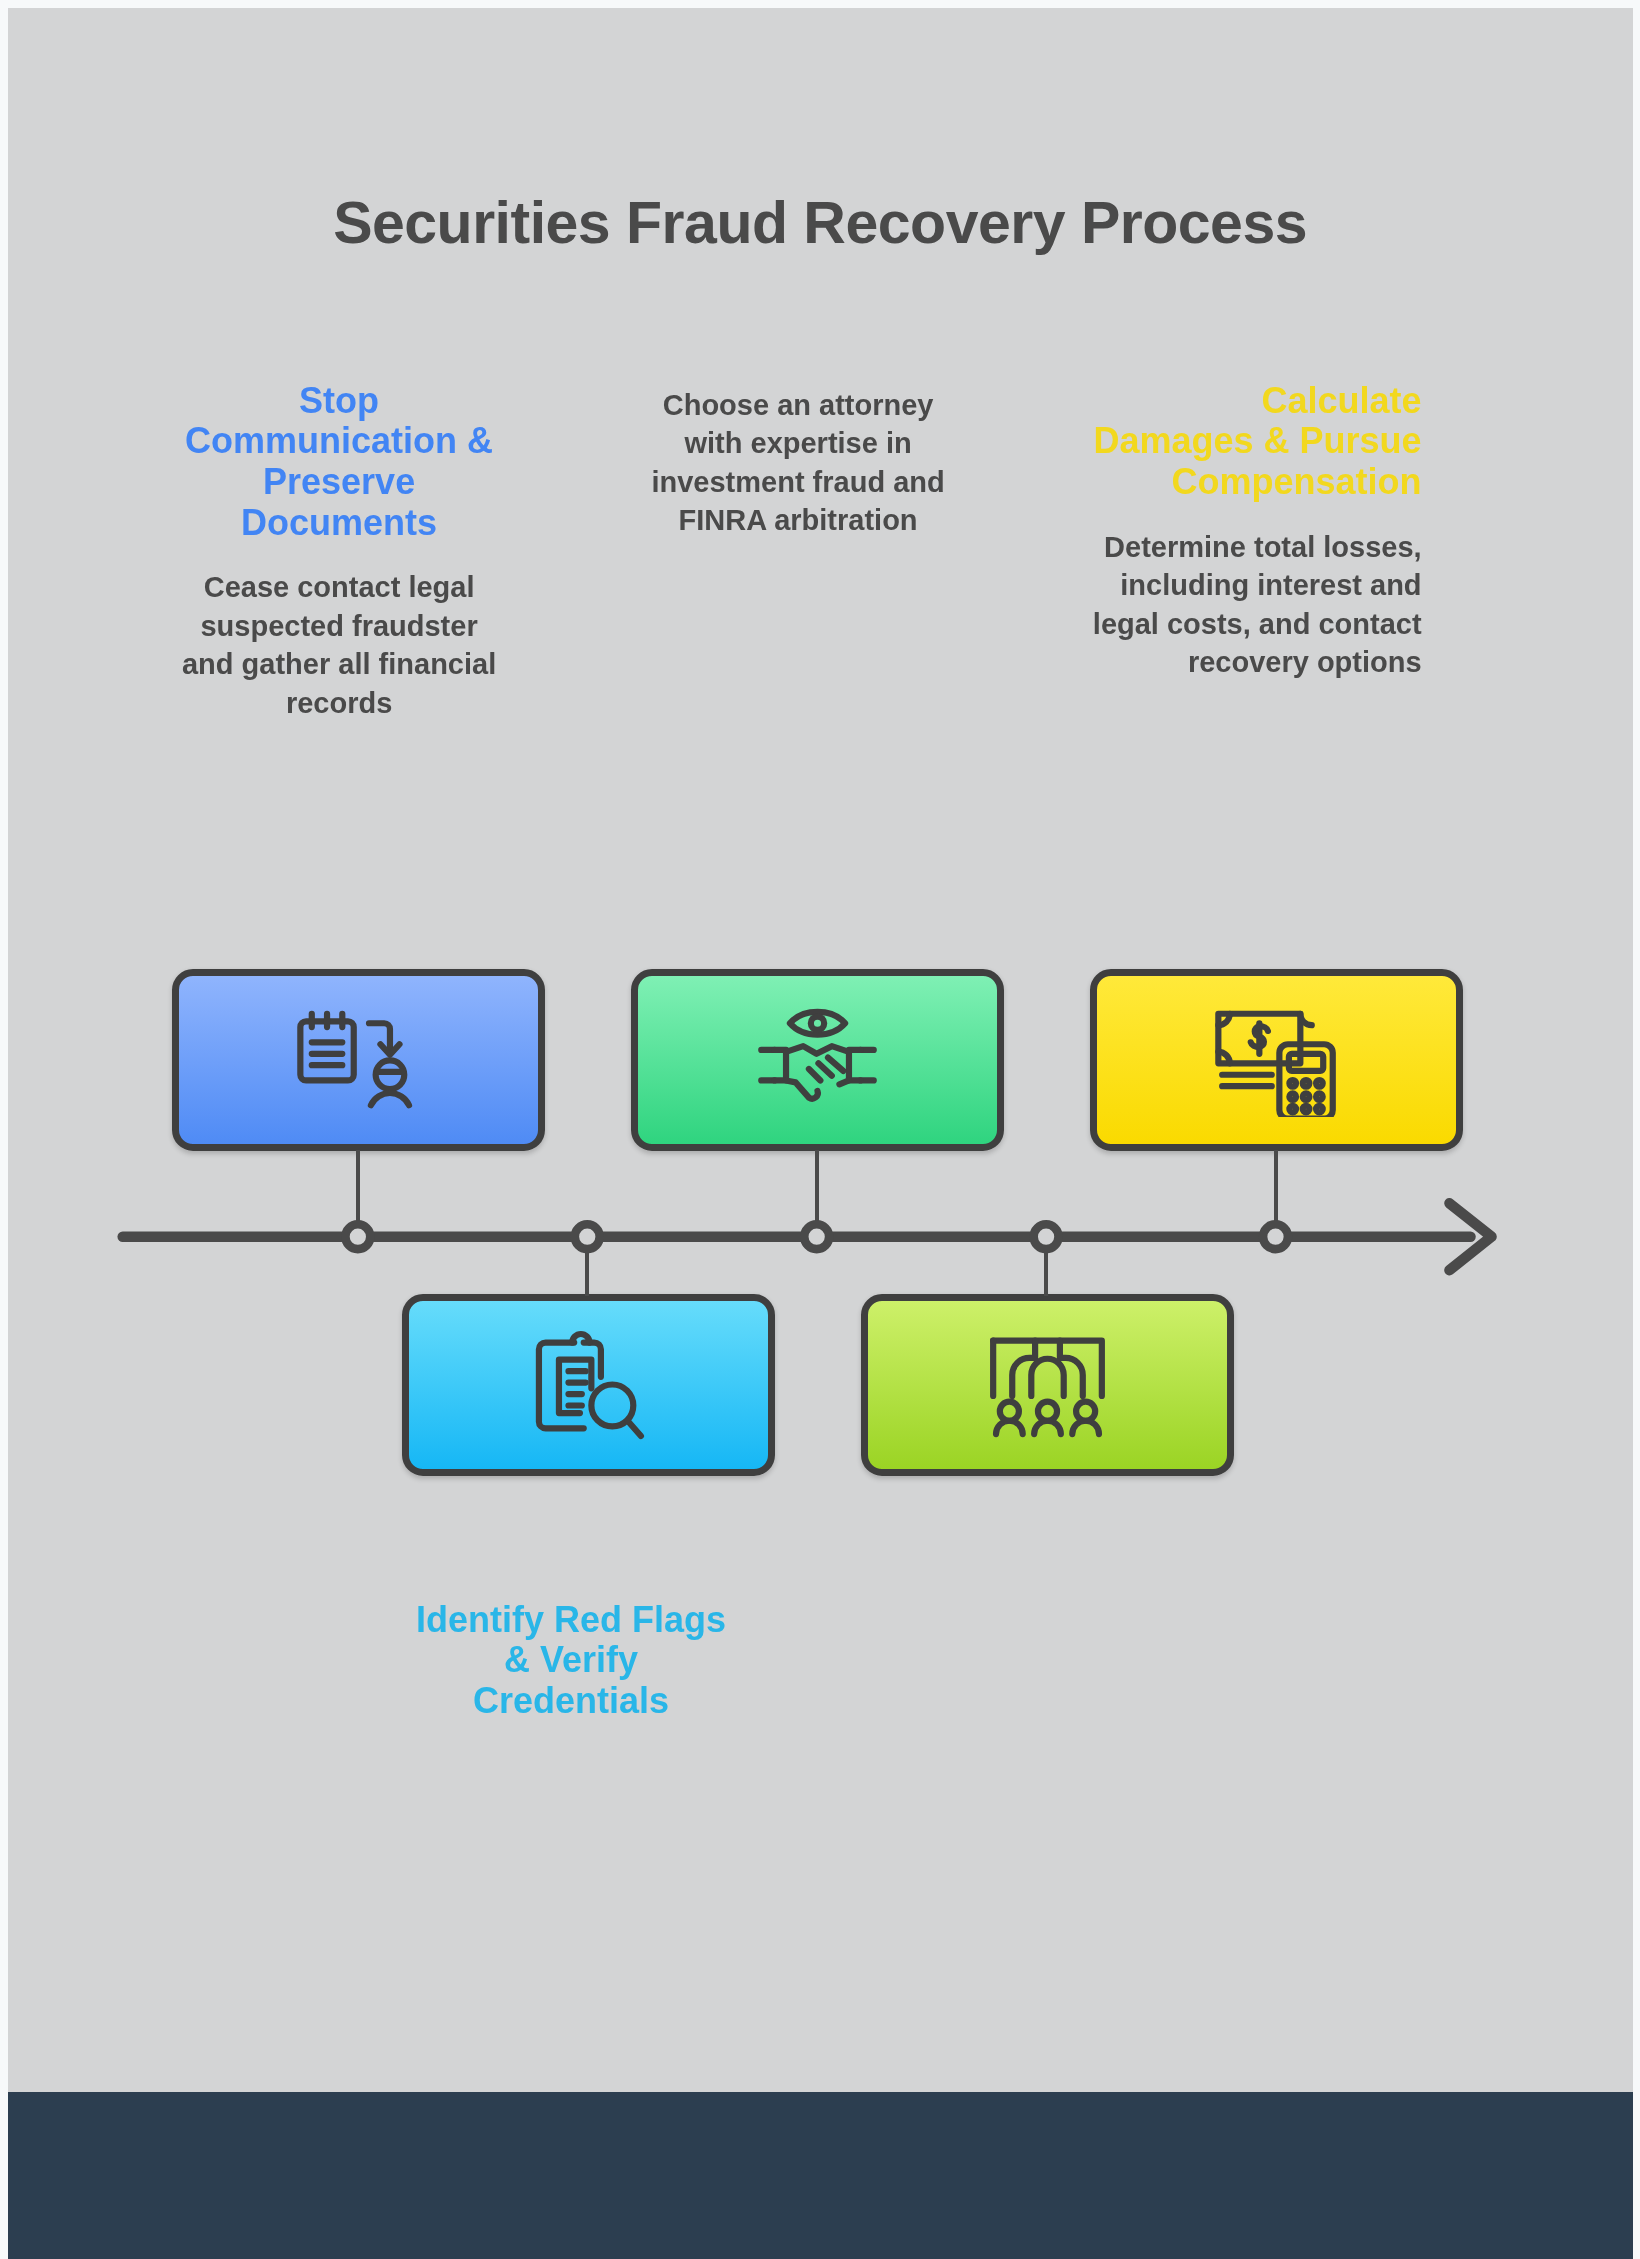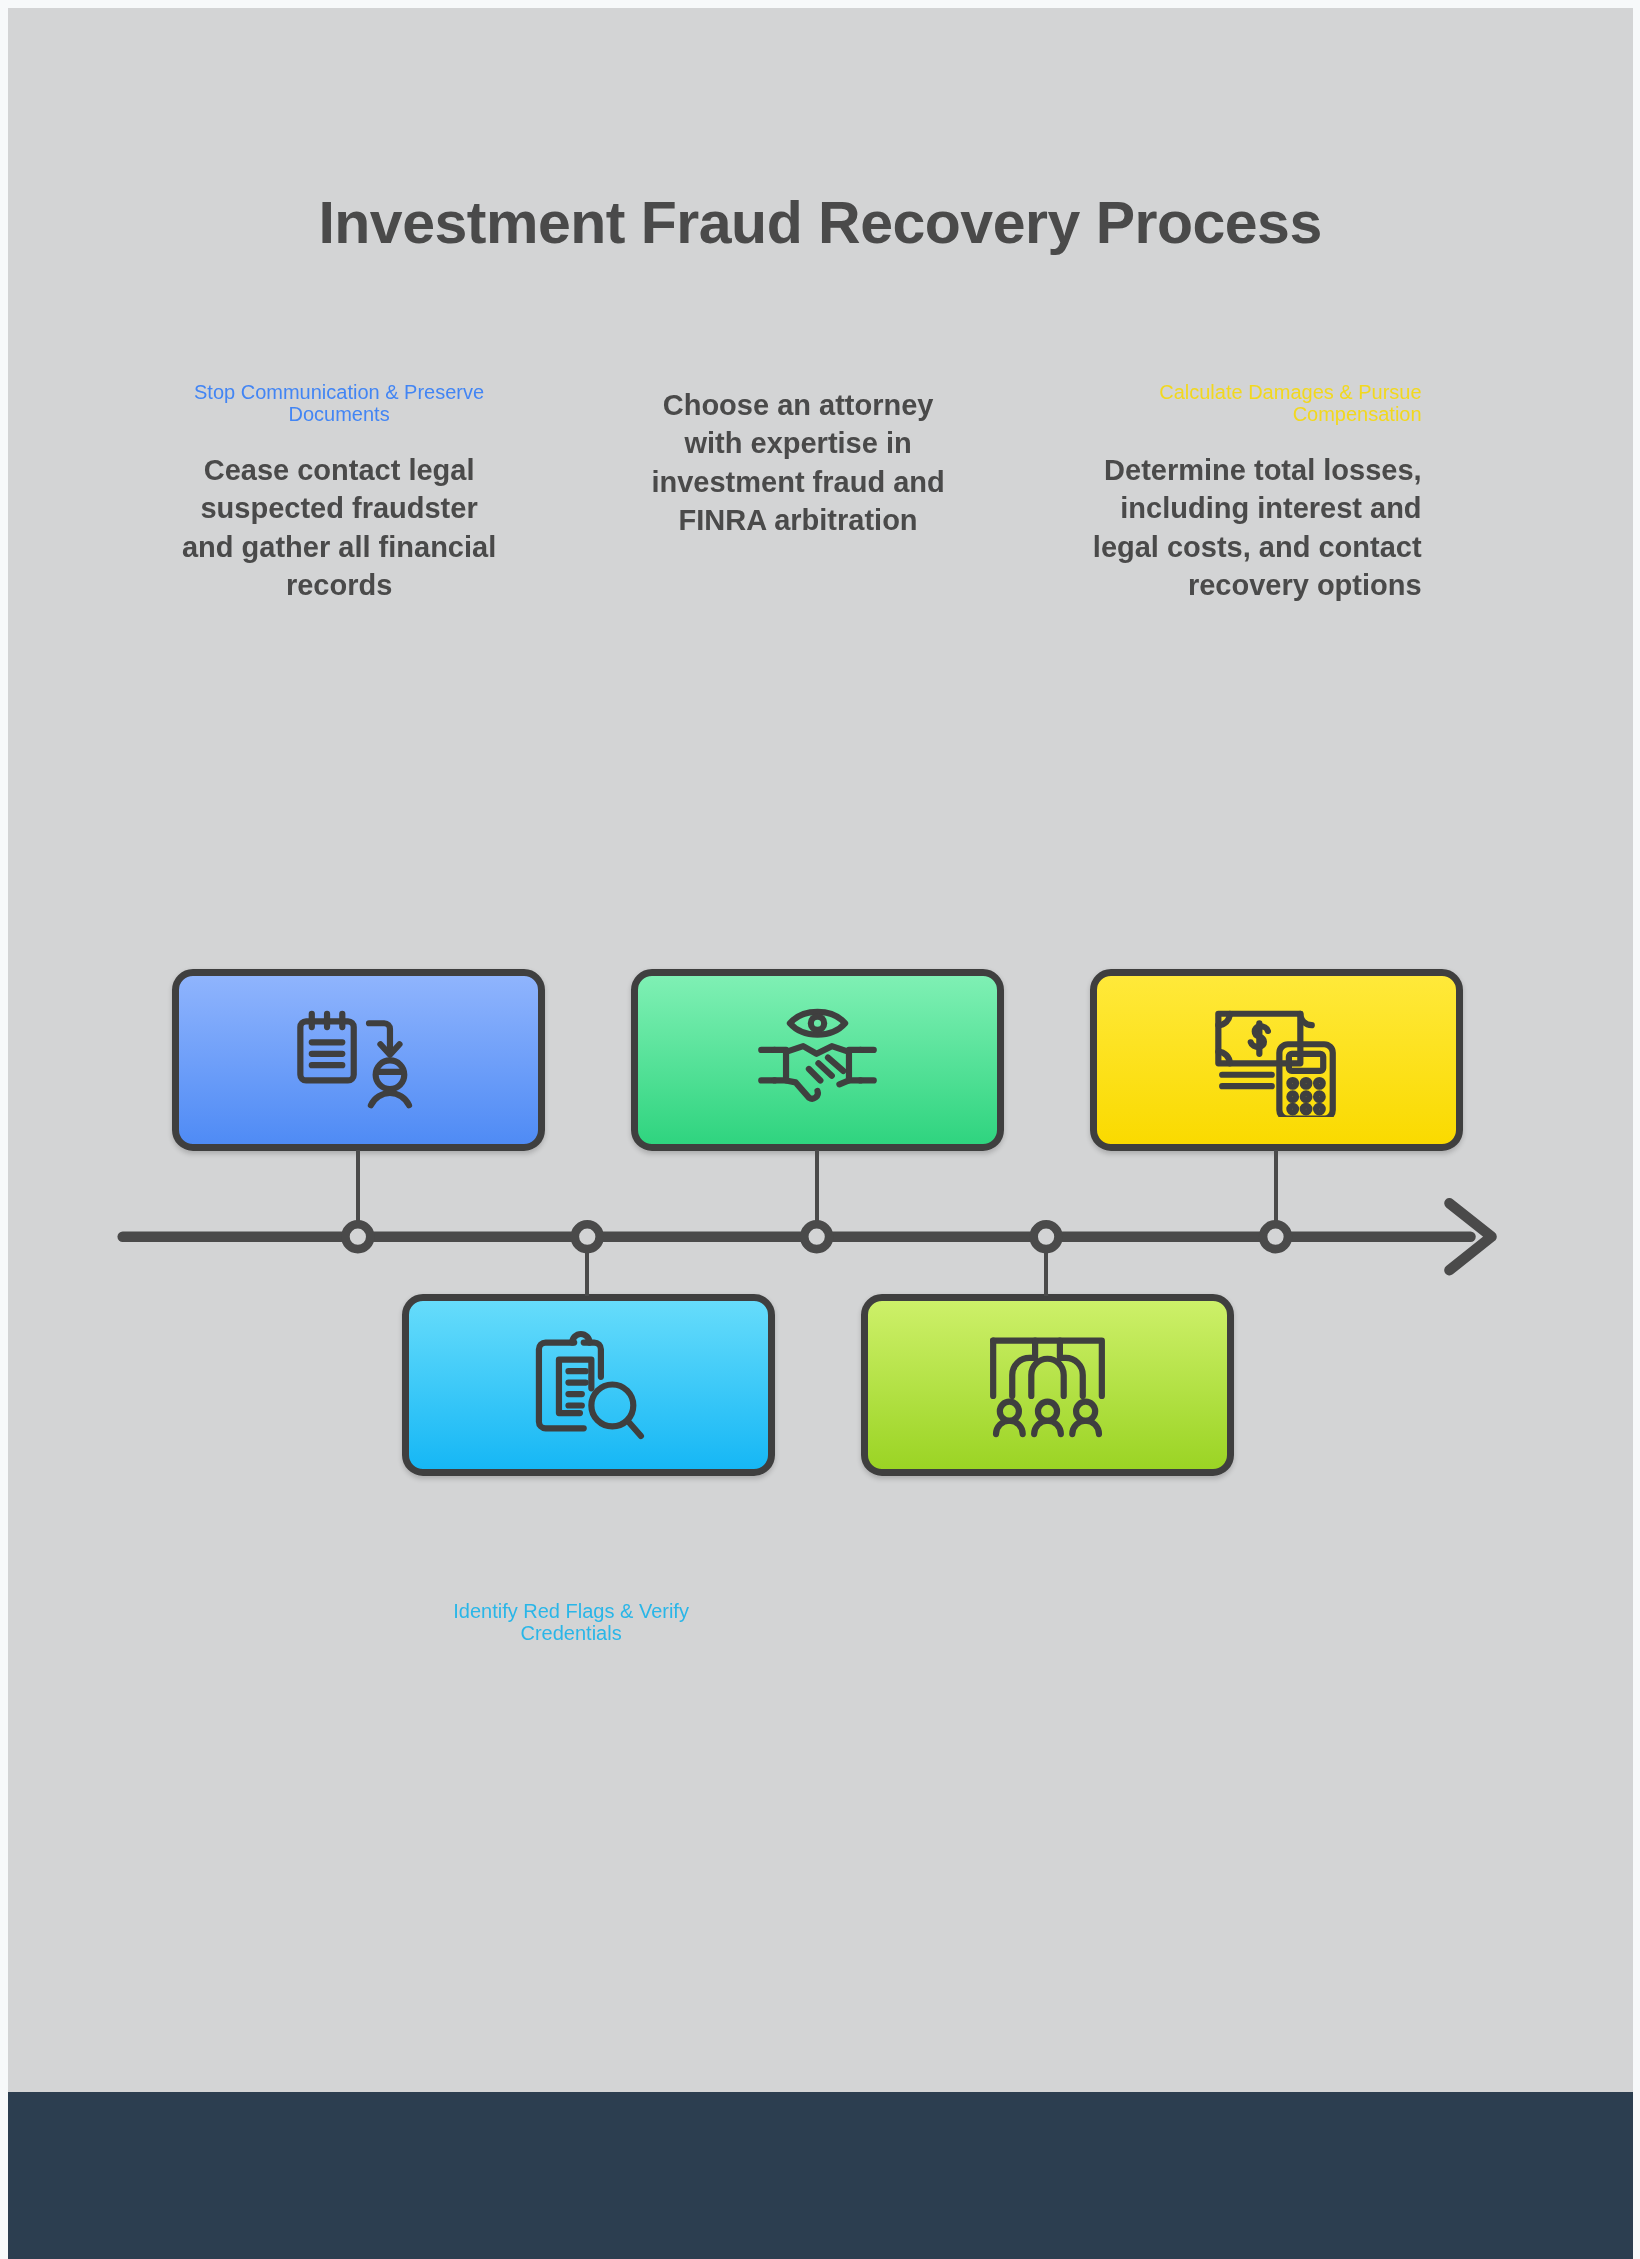--- a/index.html
+++ b/index.html
@@ -49,22 +49,22 @@
     line-height: 1.15;
   }
 
   
   .text-block {
     position: absolute;
     width: 329px;
     text-align: center;
   }
   .text-block .step-heading {
-    font-size: 20px;
-    font-weight: normal;
+    font-size: 36px;
+    font-weight: bold;
     line-height: 1.13;
     margin: 0 0 25px 0;
   }
   .text-block .step-body {
     font-size: 29px;
     font-weight: bold;
     line-height: 1.33;
     color: #4a4a4a;
     margin: 0;
   }
@@ -118,21 +118,21 @@
   #stem-2 { left: 807px;  top: 1142px; height: 86px; }
   #stem-3 { left: 1266px; top: 1142px; height: 86px; }
   #stem-4 { left: 577px;  top: 1226px; height: 62px; }
   #stem-5 { left: 1036px; top: 1226px; height: 62px; }
 </style>
 </head>
 <body>
 
 <div id="infographic">
 
-  <div id="page-title">Investment Fraud Recovery Process</div>
+  <div id="page-title">Securities Fraud Recovery Process</div>
 
   <div class="text-block" id="text-top-1">
     <p class="step-heading" style="color:#4285f4">Stop Communication &amp; Preserve Documents</p>
     <p class="step-body">Cease contact legal suspected fraudster and gather all financial records</p>
   </div>
 
   <div class="text-block" id="text-top-2">
     <p class="step-body">Choose an attorney with expertise in investment fraud and FINRA arbitration</p>
   </div>
 

